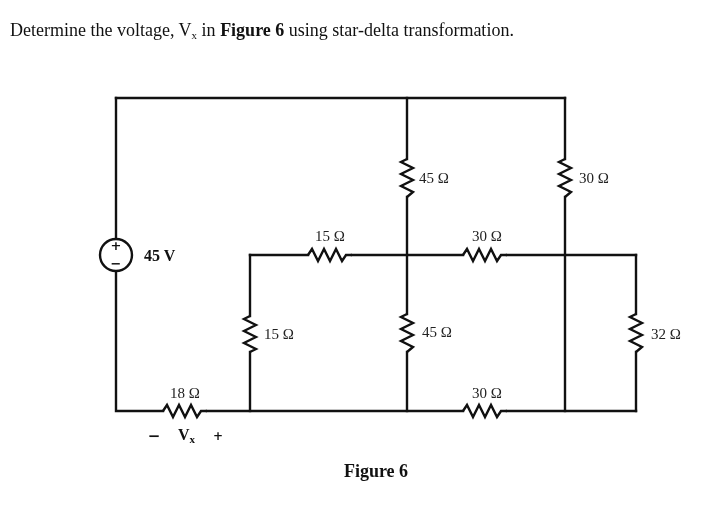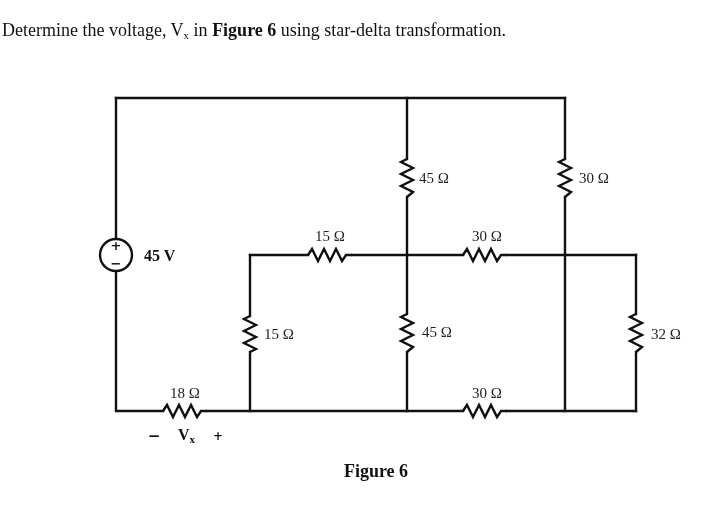--- a/index.html
+++ b/index.html
@@ -1,17 +1,17 @@
 <!DOCTYPE html>
 <html><head>
 <meta charset="utf-8">
 <style>
   html, body { margin: 0; padding: 0; background: #ffffff; }
   body { width: 705px; height: 505px; position: relative; overflow: hidden; font-family: "Liberation Serif", "DejaVu Serif", serif; color: #111; }
-  .question { position: absolute; left: 2px; top: 20px; font-size: 18px; white-space: nowrap; }
+  .question { position: absolute; left: 10px; top: 20px; font-size: 18px; white-space: nowrap; }
   .question b { font-weight: bold; }
   .question sub { font-size: 11px; vertical-align: -3px; }
   svg { position: absolute; left: 0; top: 0; }
   .wire { stroke: #111; stroke-width: 2.4; fill: none; stroke-linecap: square; }
   .res { stroke: #111; stroke-width: 2.4; fill: none; stroke-linejoin: miter; }
   .lbl { font-family: "Liberation Serif", "DejaVu Serif", serif; font-size: 15px; fill: #222; }
   .lbl-bold { font-family: "Liberation Serif", "DejaVu Serif", serif; font-size: 16px; font-weight: bold; fill: #111; }
   .caption { font-family: "Liberation Serif", "DejaVu Serif", serif; font-size: 18px; font-weight: bold; fill: #111; }
 </style>
 </head>

